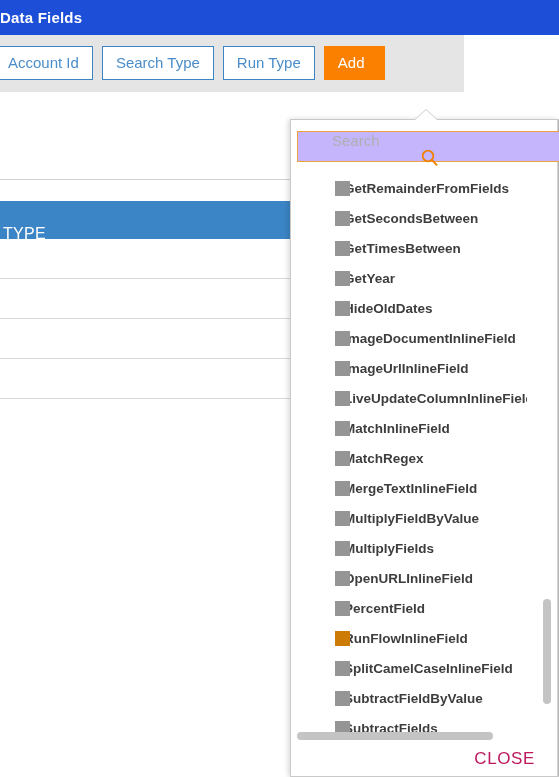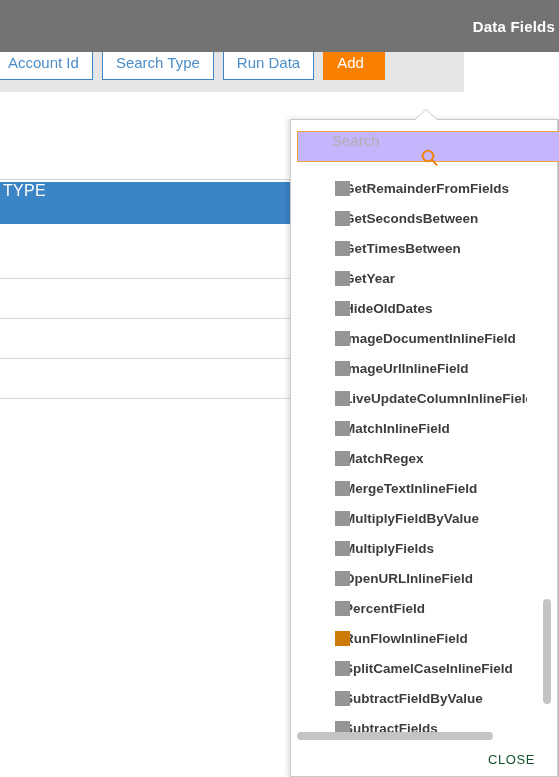--- a/index.html
+++ b/index.html
@@ -13,26 +13,26 @@
     font-family: "Liberation Sans", sans-serif;
     background: #ffffff;
     position: relative;
   }
 
   
   .dialog-header {
     position: absolute;
     left: 0; top: 0;
     width: 559px;
-    height: 52px;
-    background: #737373;
+    height: 35px;
+    background: #1d4ed8;
     color: #ffffff;
     display: flex;
     align-items: center;
-    justify-content: flex-end;
+    justify-content: flex-start;
     box-sizing: border-box;
   }
   .dialog-title {
     font-size: 15px;
     font-weight: bold;
     letter-spacing: .2px;
     padding-right: 4px;
   }
 
   
@@ -103,27 +103,27 @@
     box-sizing: border-box;
     display: flex;
     align-items: center;
     padding-left: 5px;
     font-size: 15px;
     color: #333;
   }
   .grid-header {
     position: absolute;
     left: 0;
-    top: 90px;
+    top: 109px;
     width: 559px;
     height: 42px;
     background: #3b85c6;
     color: #ffffff;
     display: flex;
-    align-items: flex-start;
+    align-items: flex-end;
     box-sizing: border-box;
   }
   .grid-header-cell {
     font-size: 16px;
     letter-spacing: .3px;
     padding-left: 3px;
   }
   .grid-rows {
     position: absolute;
     left: 0;
@@ -274,22 +274,22 @@
     bottom: 0;
     width: 100%;
     height: 34px;
     display: flex;
     align-items: center;
     justify-content: flex-end;
     padding-right: 17px;
     box-sizing: border-box;
   }
   .close-btn {
-    font-size: 13px;
-    color: #14532d;
+    font-size: 17px;
+    color: #be185d;
     letter-spacing: .6px;
     cursor: pointer;
     background: none;
     border: 0;
     font-family: "Liberation Sans", sans-serif;
     text-align: right;
   }
 
   .popup-right-strip {
     position: absolute;
@@ -327,21 +327,21 @@
     <div class="grid-row">
       <span class="cell-right-link"></span>
     </div>
   </div>
 </div>
 
 <div class="chips-bar">
   <div class="chips-row">
     <div class="chip">Account Id</div>
     <div class="chip">Search Type</div>
-    <div class="chip">Run Data</div>
+    <div class="chip">Run Type</div>
     <div class="chip add-chip">Add</div>
   </div>
 </div>
 
 <div class="dialog-header">
   <div class="dialog-title">Data Fields</div>
 </div>
 
 <div class="popup">
   <div class="popup-caret"></div>

